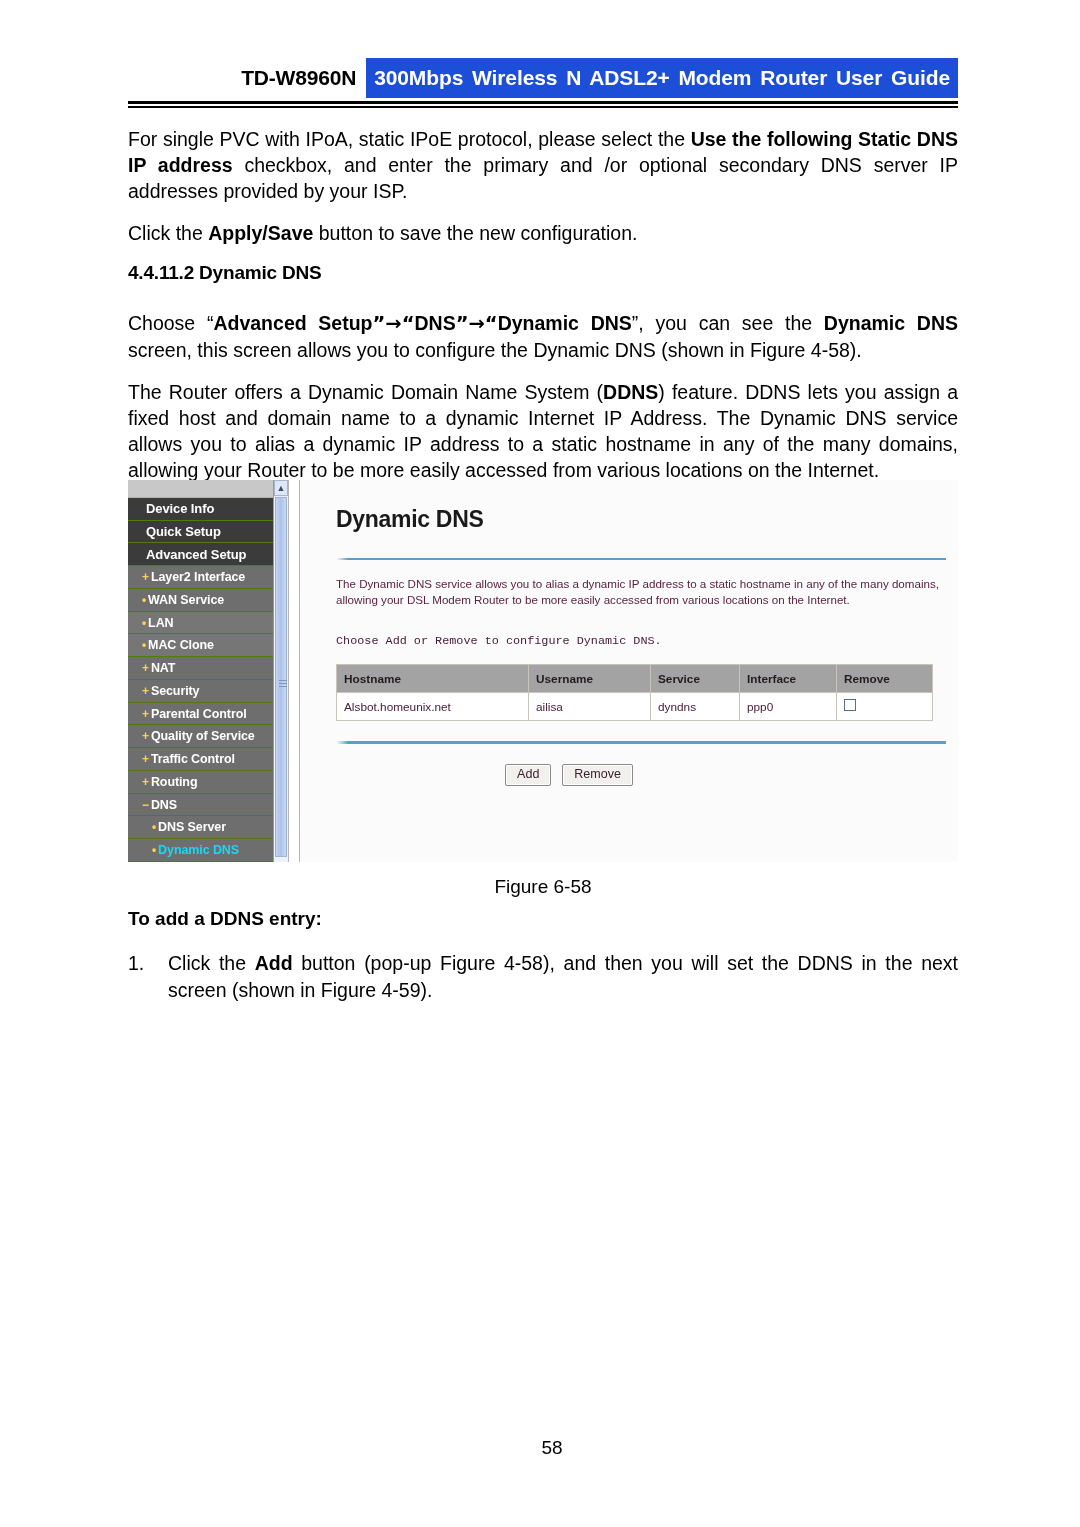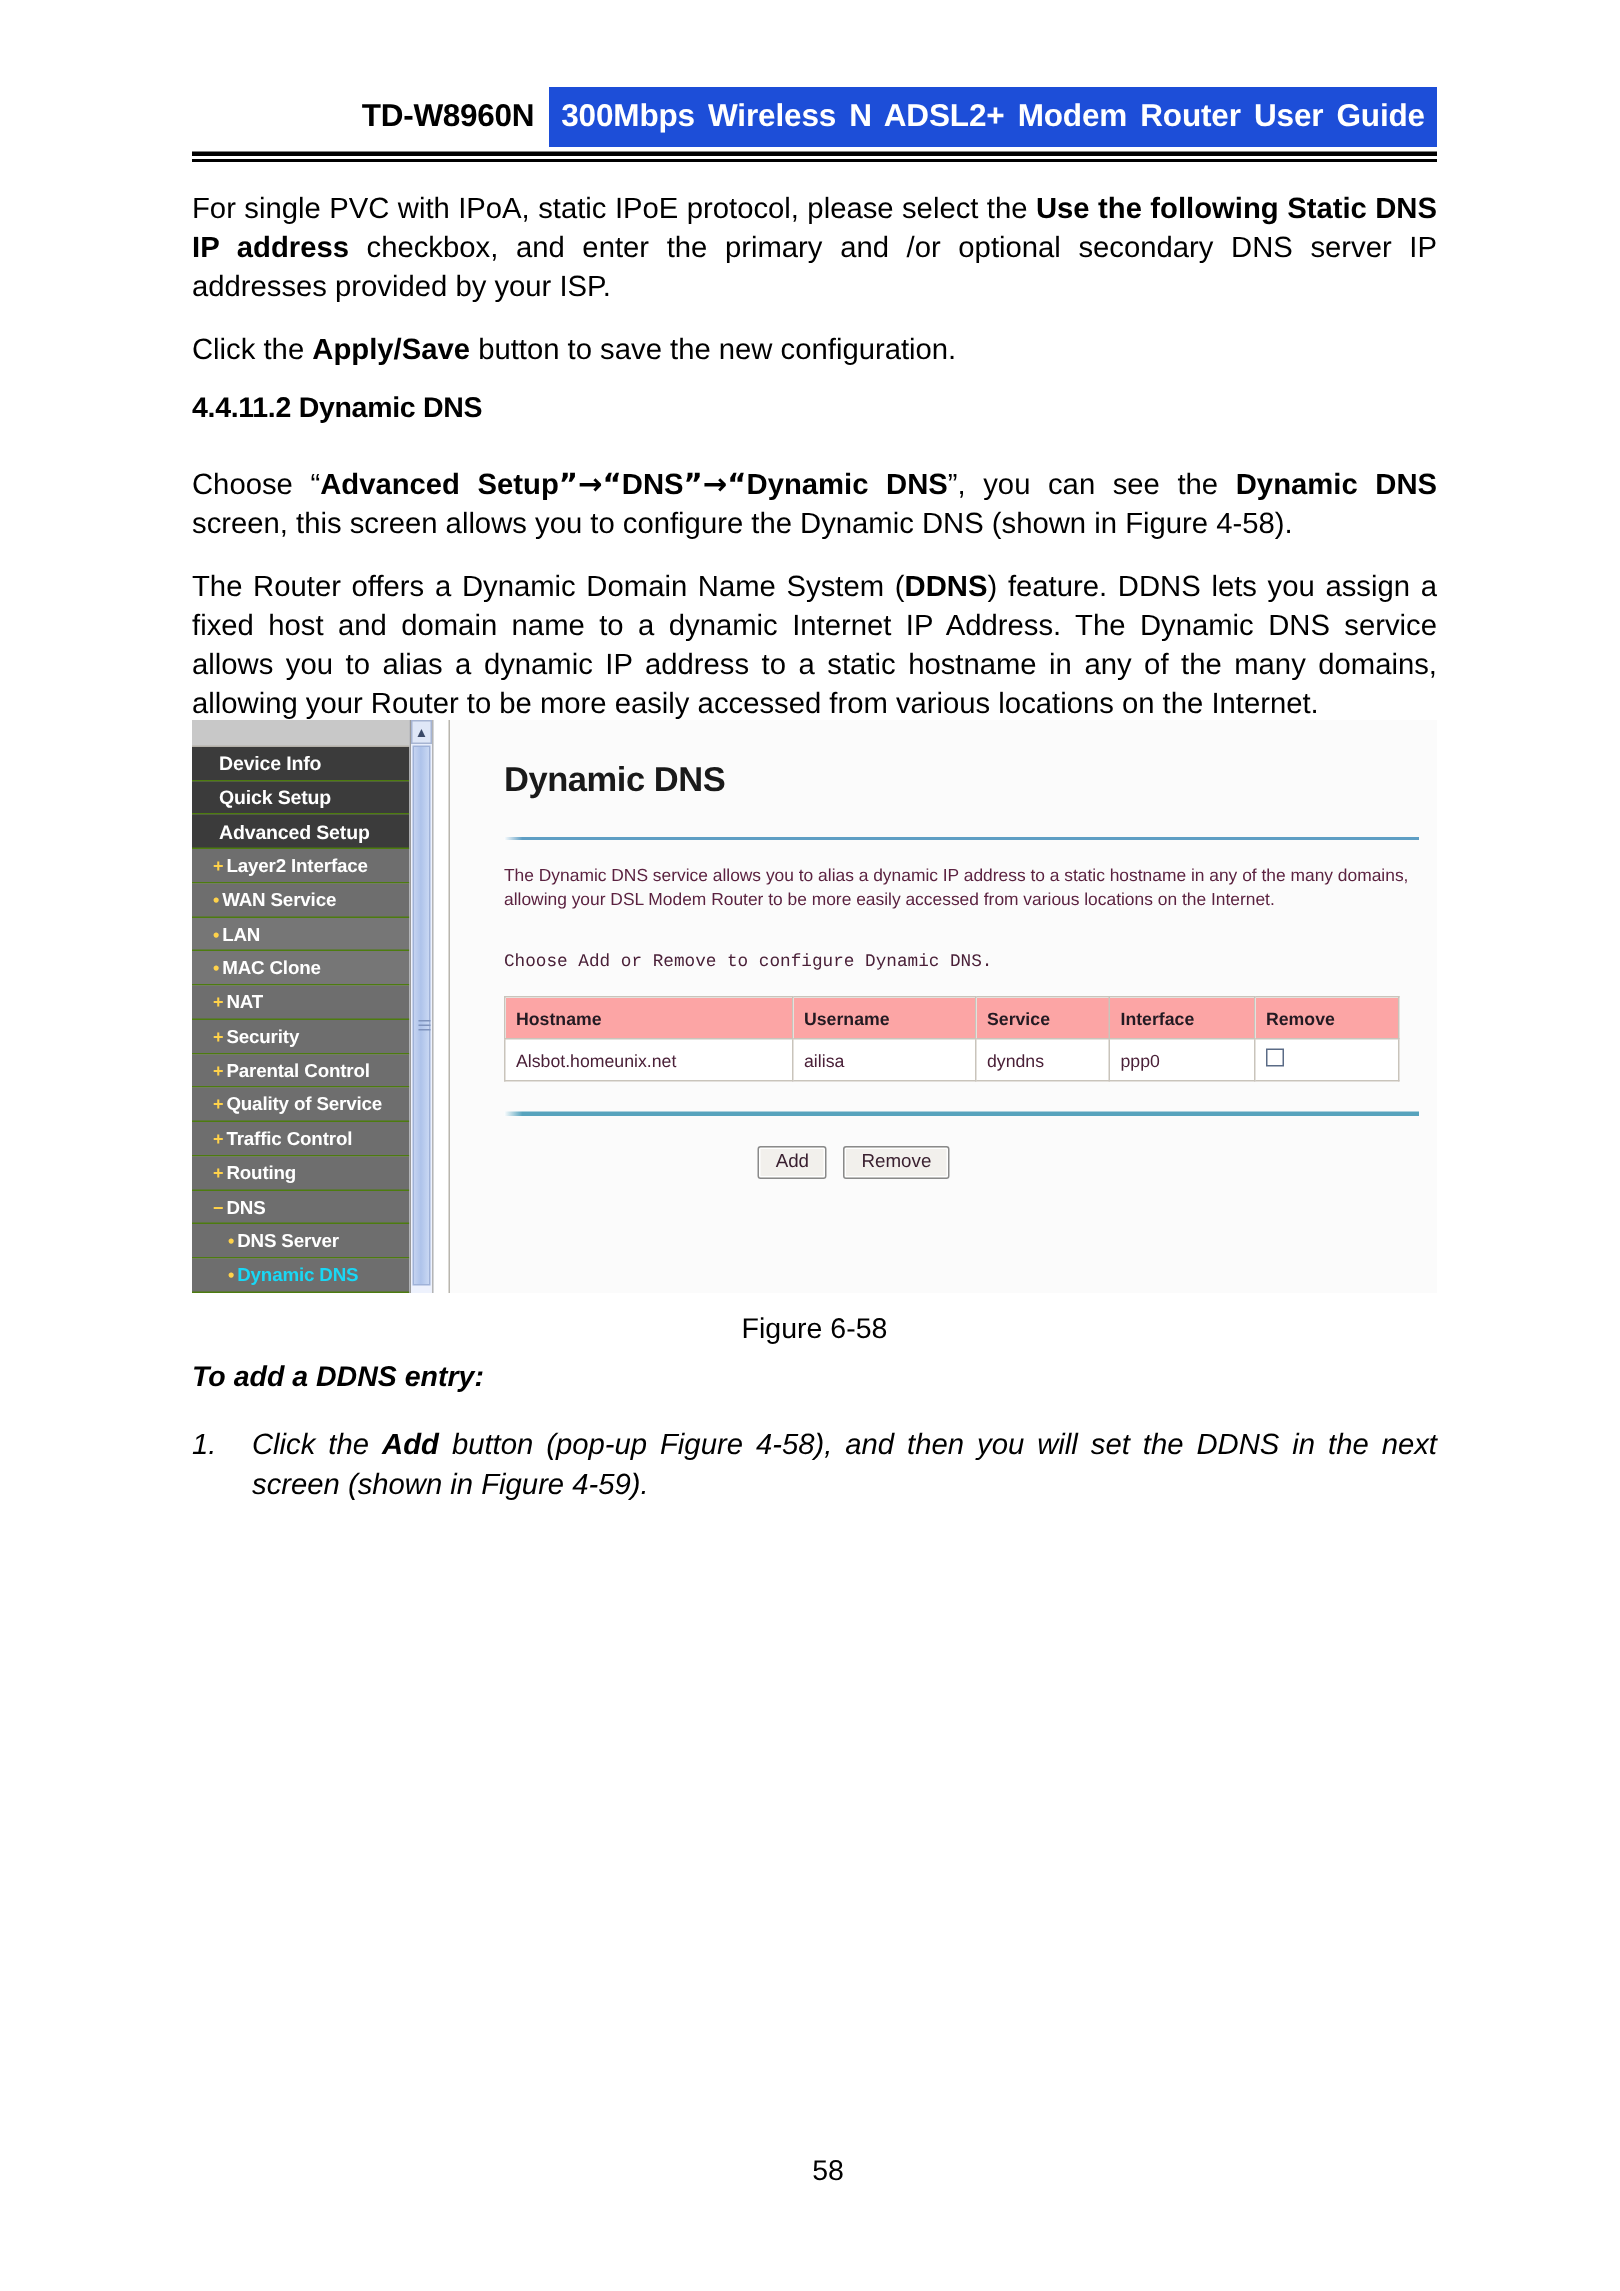--- a/index.html
+++ b/index.html
@@ -278,21 +278,21 @@
     padding: 5px 7px;
     color: #4a2038;
     font-weight: normal;
     height: 17px;
     overflow: hidden;
     white-space: nowrap;
   }
   table.ddns-table th {
     font-weight: bold;
     color: #231a22;
-    background: #fca5a5;
+    background: #a3a3a3;
   }
   .cb {
     width: 12px;
     height: 12px;
     border: 1px solid #5a6b86;
     background: #fff;
     display: inline-block;
     box-sizing: border-box;
   }
 
@@ -322,21 +322,20 @@
     top: 876px;
     width: 830px;
     text-align: center;
     font-size: 19px;
   }
   .after {
     position: absolute;
     left: 128px;
     top: 908px;
     width: 830px;
-    font-style: italic;
   }
   .subhead {
     font-size: 19px;
     font-weight: bold;
     margin: 0 0 20px 0;
   }
   .ol-item {
     display: flex;
     font-size: 19.5px;
     line-height: 27px;

